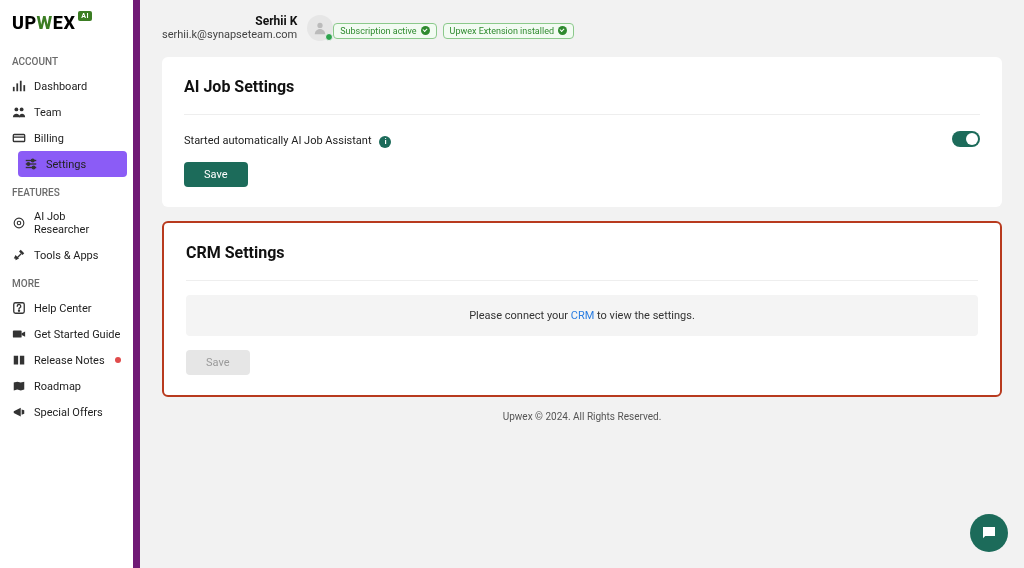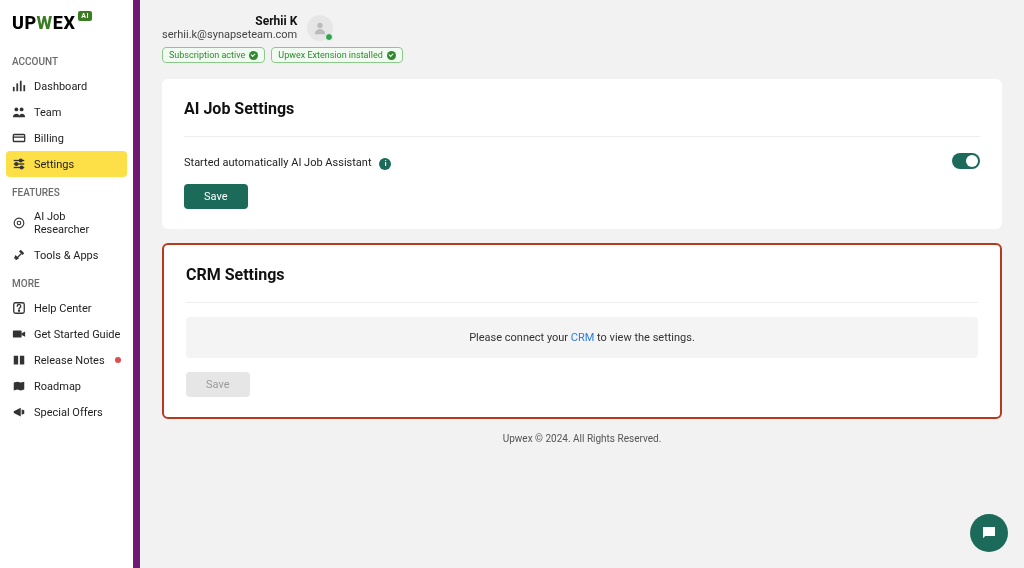--- a/index.html
+++ b/index.html
@@ -8,27 +8,27 @@
 
   
   .sidebar { width: 140px; background: #fff; border-right: 7px solid #701a75; padding: 12px 6px 12px 6px; display: flex; flex-direction: column; }
   .logo { padding: 0 6px 12px 6px; }
   .logo-text { font-family: Arial, sans-serif; font-size: 18px; font-weight: 800; letter-spacing: 0.5px; color: #000; }
   .logo-text .green { color: #3b7d23; }
   .logo-badge { font-size: 7px; font-weight: 700; color: #fff; background: #3b7d23; border-radius: 2px; padding: 1px 3px; margin-left: 3px; vertical-align: top; }
 
   .section-header { font-size: 10px; color: #6b6b6b; font-weight: 500; padding: 10px 6px 6px 6px; }
   .menu-item { display: flex; align-items: center; font-size: 11px; color: #222; padding: 6px 6px; border-radius: 4px; cursor: pointer; gap: 8px; }
-  .menu-item.active { background: #fde047; }
+  .menu-item.active { background: #8b5cf6; margin-left: 12px; }
   .menu-item .icon { width: 14px; height: 14px; display: inline-flex; align-items: center; justify-content: center; color: #333; flex-shrink: 0; }
   .red-dot { width: 6px; height: 6px; border-radius: 50%; background: #e04b4b; margin-left: 2px; }
 
   
   .main { flex: 1; background: #f2f2f2; overflow-y: auto; }
-  .header { display: flex; flex-direction: column; align-items: flex-start; padding: 14px 22px 6px 22px; }
+  .header { display: flex; flex-direction: row; align-items: center; padding: 14px 22px 6px 22px; }
   .user-row { display: flex; align-items: center; gap: 10px; }
   .user-info { text-align: right; }
   .user-name { font-size: 12px; font-weight: 700; color: #111; }
   .user-email { font-size: 11px; color: #444; }
   .avatar { width: 26px; height: 26px; border-radius: 50%; background: #e6e6e6; display: flex; align-items: center; justify-content: center; position: relative; }
   .avatar svg { width: 14px; height: 14px; fill: #bbb; }
   .avatar-dot { position: absolute; bottom: 0; right: 0; width: 8px; height: 8px; border-radius: 50%; background: #2da44e; border: 1.5px solid #f2f2f2; }
   .badges-row { display: flex; gap: 6px; margin-top: 6px; }
   .pill-badge { font-size: 9px; border: 1px solid #8bc98b; color: #2f8a2f; background: #f2fbf2; border-radius: 4px; padding: 2px 6px; display: inline-flex; align-items: center; gap: 4px; }
   .pill-badge .check { width: 9px; height: 9px; background: #2f8a2f; border-radius: 50%; position: relative; }

